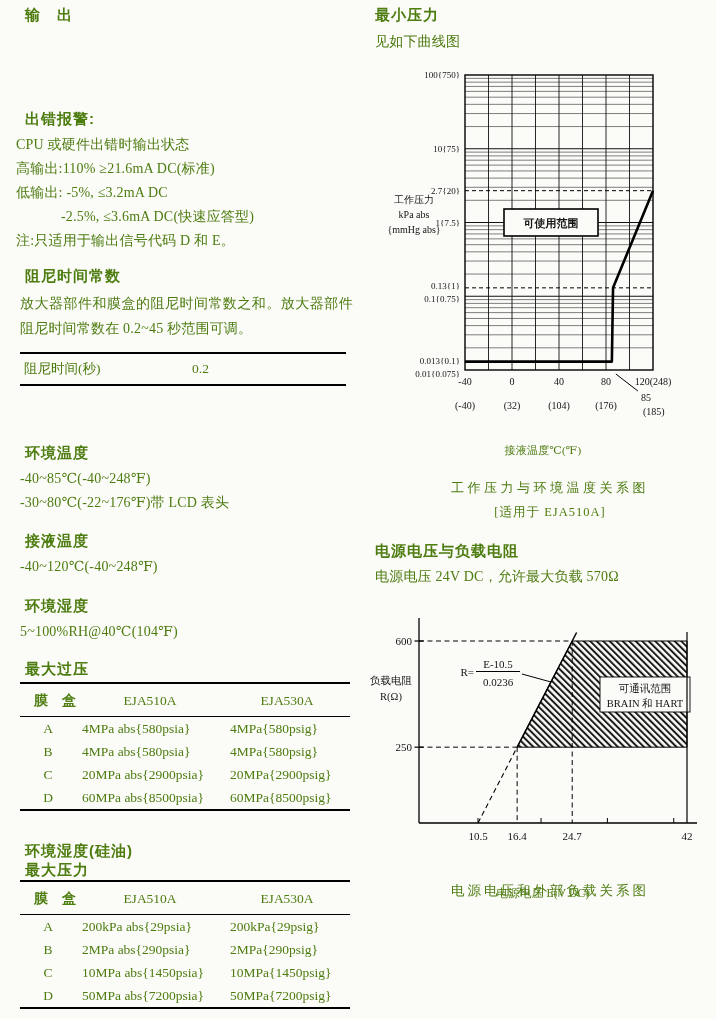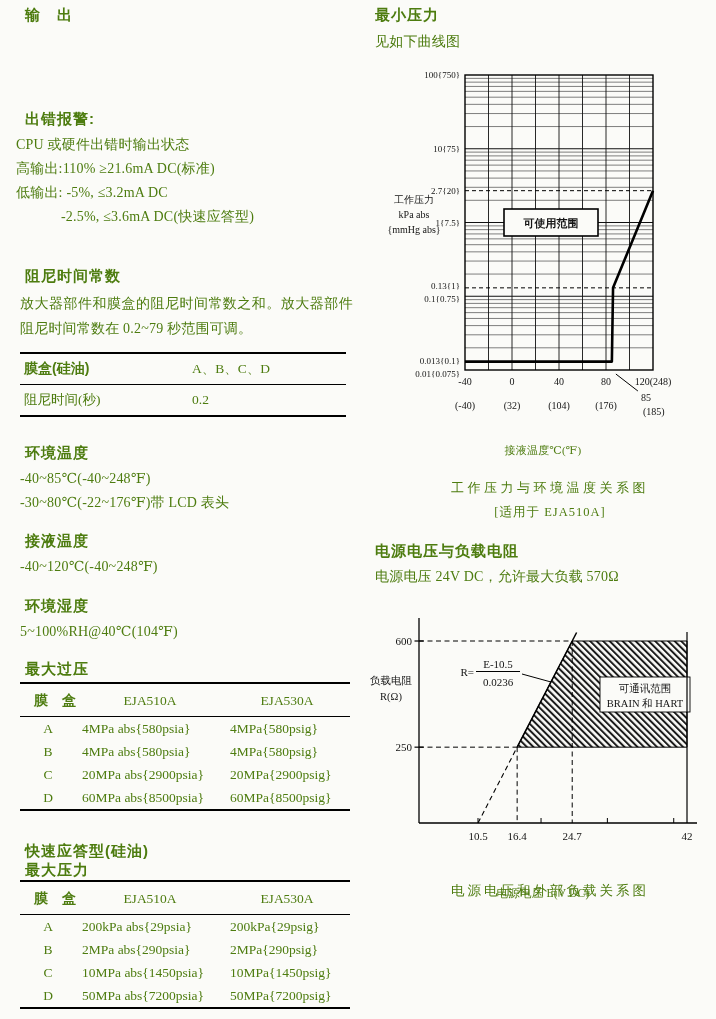--- a/index.html
+++ b/index.html
@@ -41,31 +41,28 @@
 <div class="page">
 
   <div class="abs hd" style="left:25px; top:6px;">输　出</div>
 
   <div class="abs hd" style="left:25px; top:110px;">出错报警:</div>
   <div class="abs bd" style="left:16px; top:133px; width:340px;">
     <div>CPU 或硬件出错时输出状态</div>
     <div>高输出:110%  ≥21.6mA DC(标准)</div>
     <div>低输出: -5%, ≤3.2mA DC</div>
     <div class="indent">-2.5%, ≤3.6mA DC(快速应答型)</div>
+    <div>注:只适用于输出信号代码 D 和 E。</div>
   </div>
 
   <div class="abs hd" style="left:25px; top:267px;">阻尼时间常数</div>
-  <div class="abs bd para" style="left:20px; top:291px; width:333px;">放大器部件和膜盒的阻尼时间常数之和。放大器部件阻尼时间常数在 0.2~79 秒范围可调。</div>
+  <div class="abs bd para" style="left:20px; top:291px; width:333px;">放大器部件和膜盒的阻尼时间常数之和。放大器部件阻尼时间常数在 0.2~45 秒范围可调。</div>
 
   <table class="tbl tbl-damp">
     <tbody>
-        <tr>
-      <td class="c1 bold">膜盒(硅油)</td>
-      <td>A、B、C、D</td>
-    </tr>
     <tr>
       <td class="c1">阻尼时间(秒)</td>
       <td>0.2</td>
     </tr>
   </tbody>
     </table>
 
   <div class="abs hd" style="left:25px; top:444px;">环境温度</div>
   <div class="abs bd" style="left:20px; top:467px; width:340px;">
     <div>-40~85℃(-40~248℉)</div>
@@ -109,21 +106,21 @@
           <td class="val">20MPa{2900psig}</td>
         </tr>
       <tr>
           <td class="l0">D</td>
           <td class="val">60MPa abs{8500psia}</td>
           <td class="val">60MPa{8500psig}</td>
         </tr>
     </tbody>
   </table>
 
-  <div class="abs hd" style="left:25px; top:842px;">快速应答型(硅油)</div>
+  <div class="abs hd" style="left:25px; top:842px;">环境湿度(硅油)</div>
   <div class="abs hd" style="left:25px; top:861px;">最大压力</div>
   <table class="tbl tbl3" style="top:880px;">
     <colgroup>
         <col class="c0">
         <col class="cA">
         <col class="cB">
       </colgroup>
     <thead>
       <tr>
         <th class="h0">膜　盒</th>

